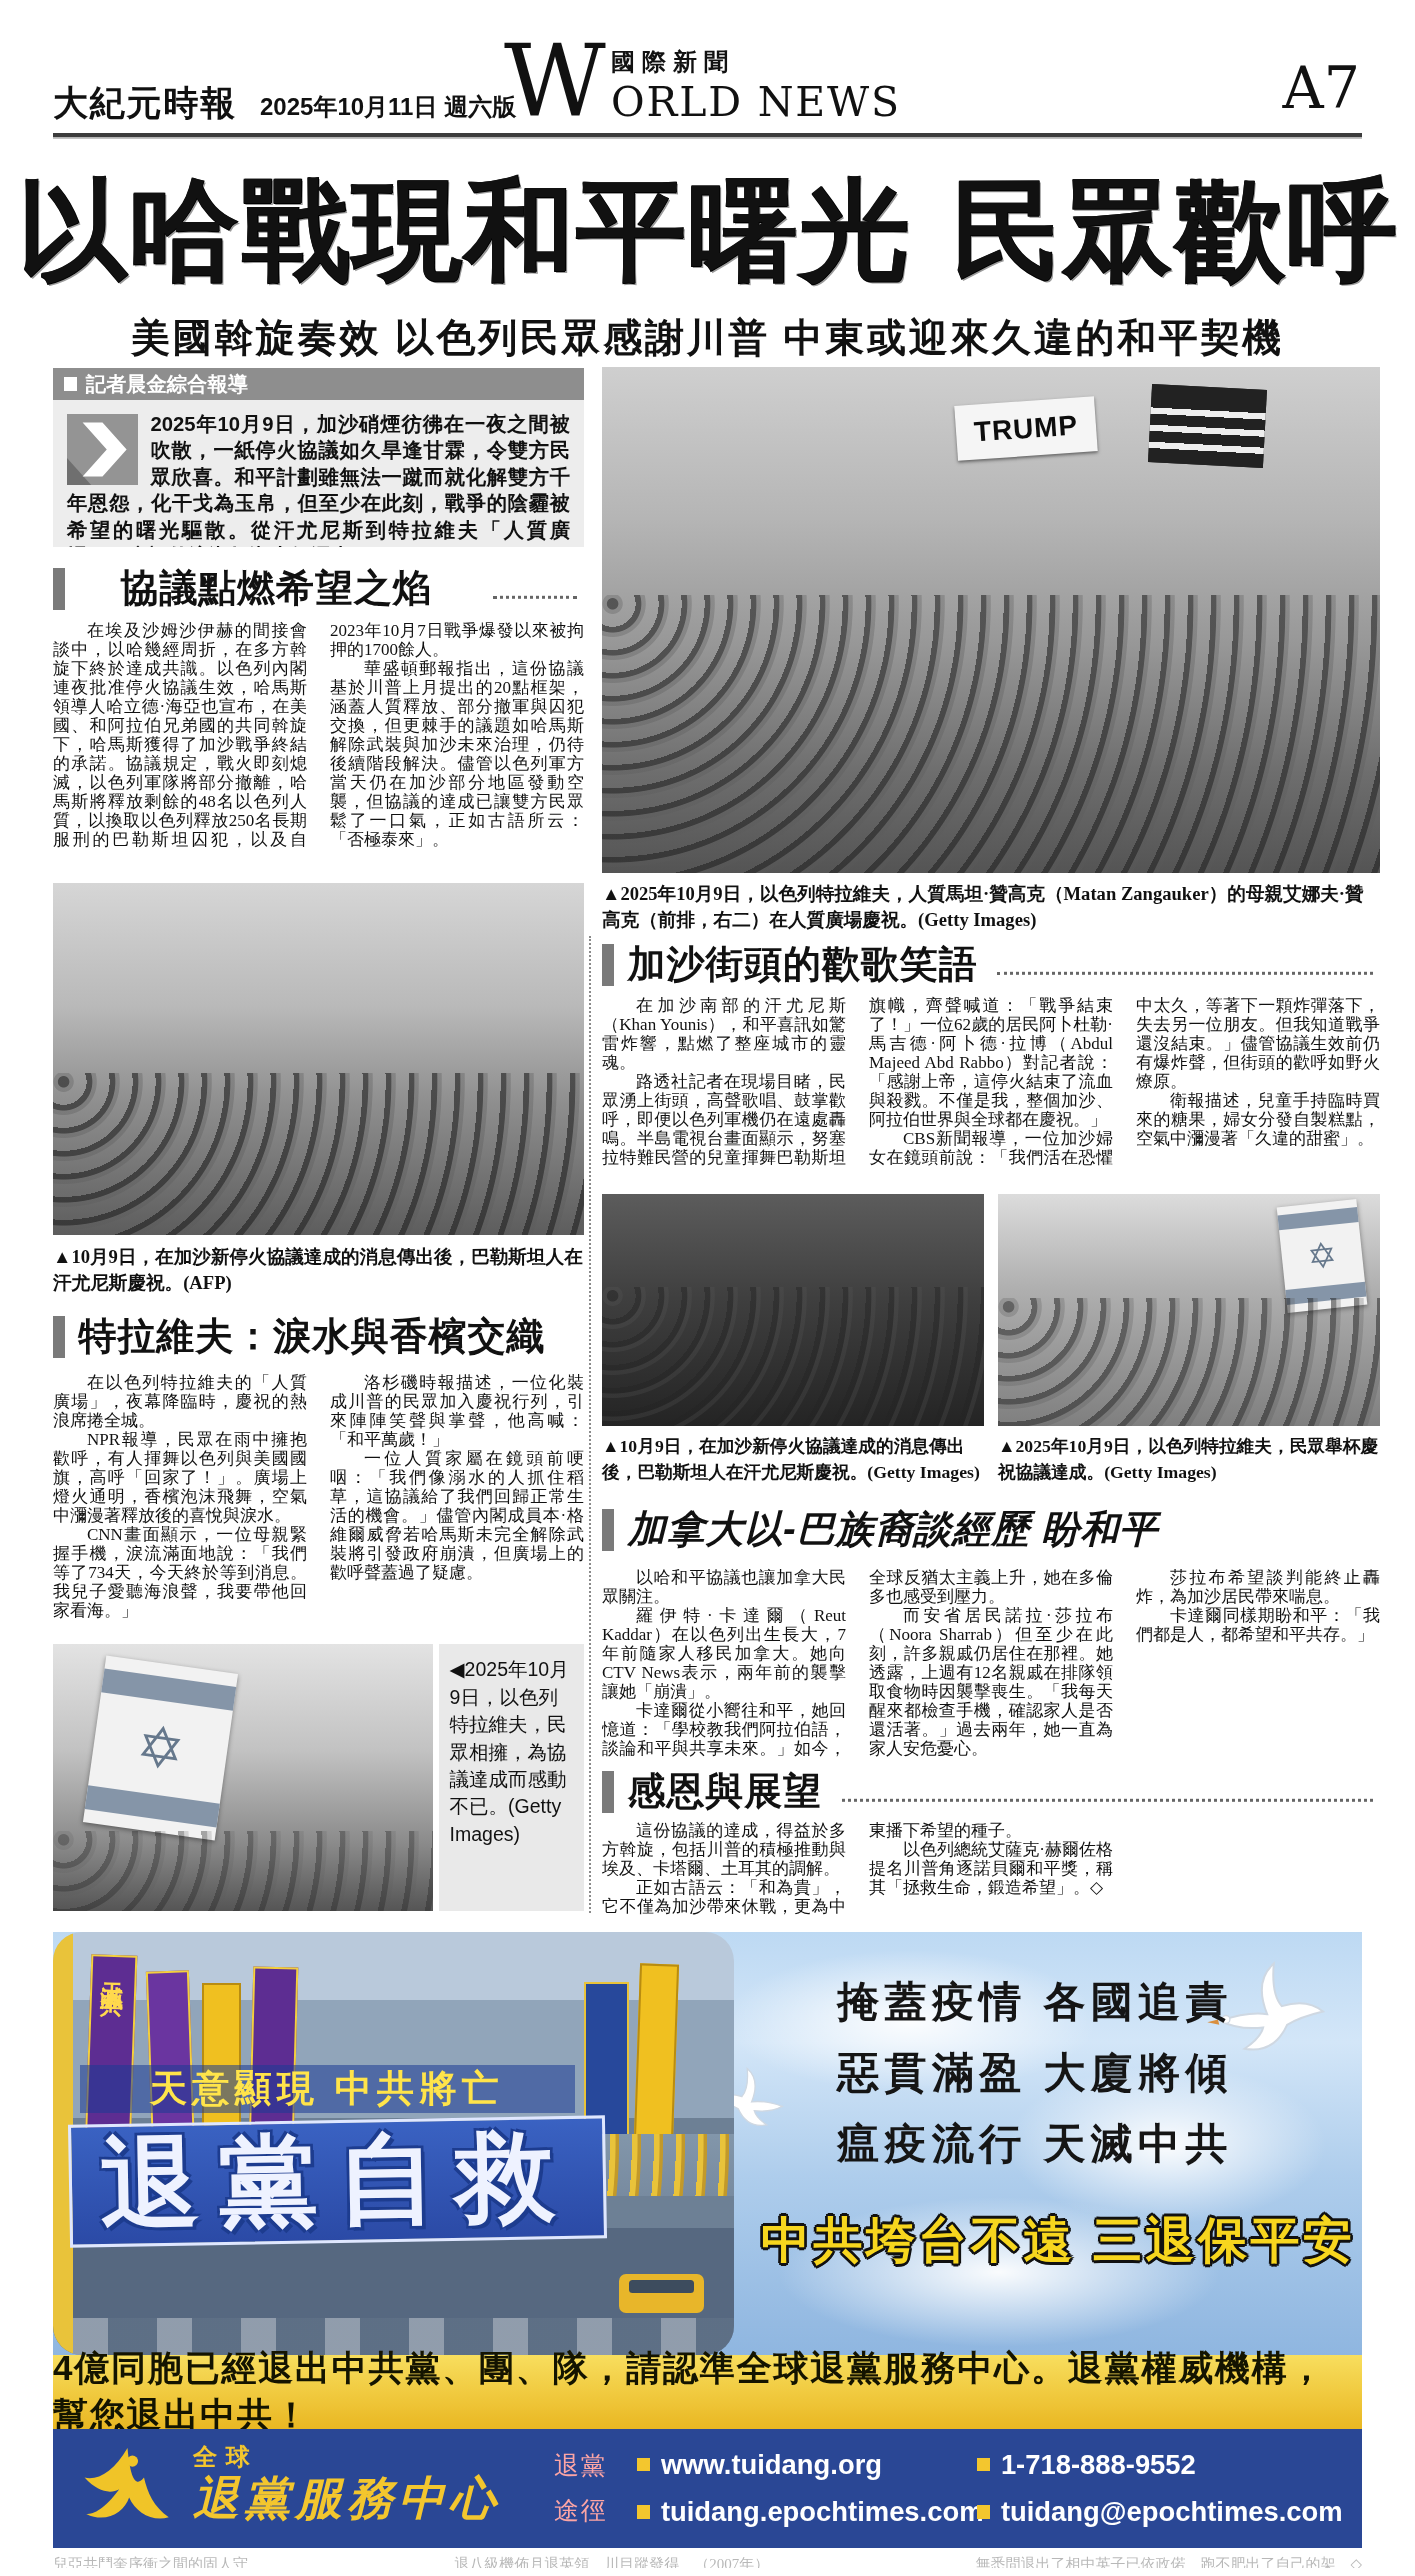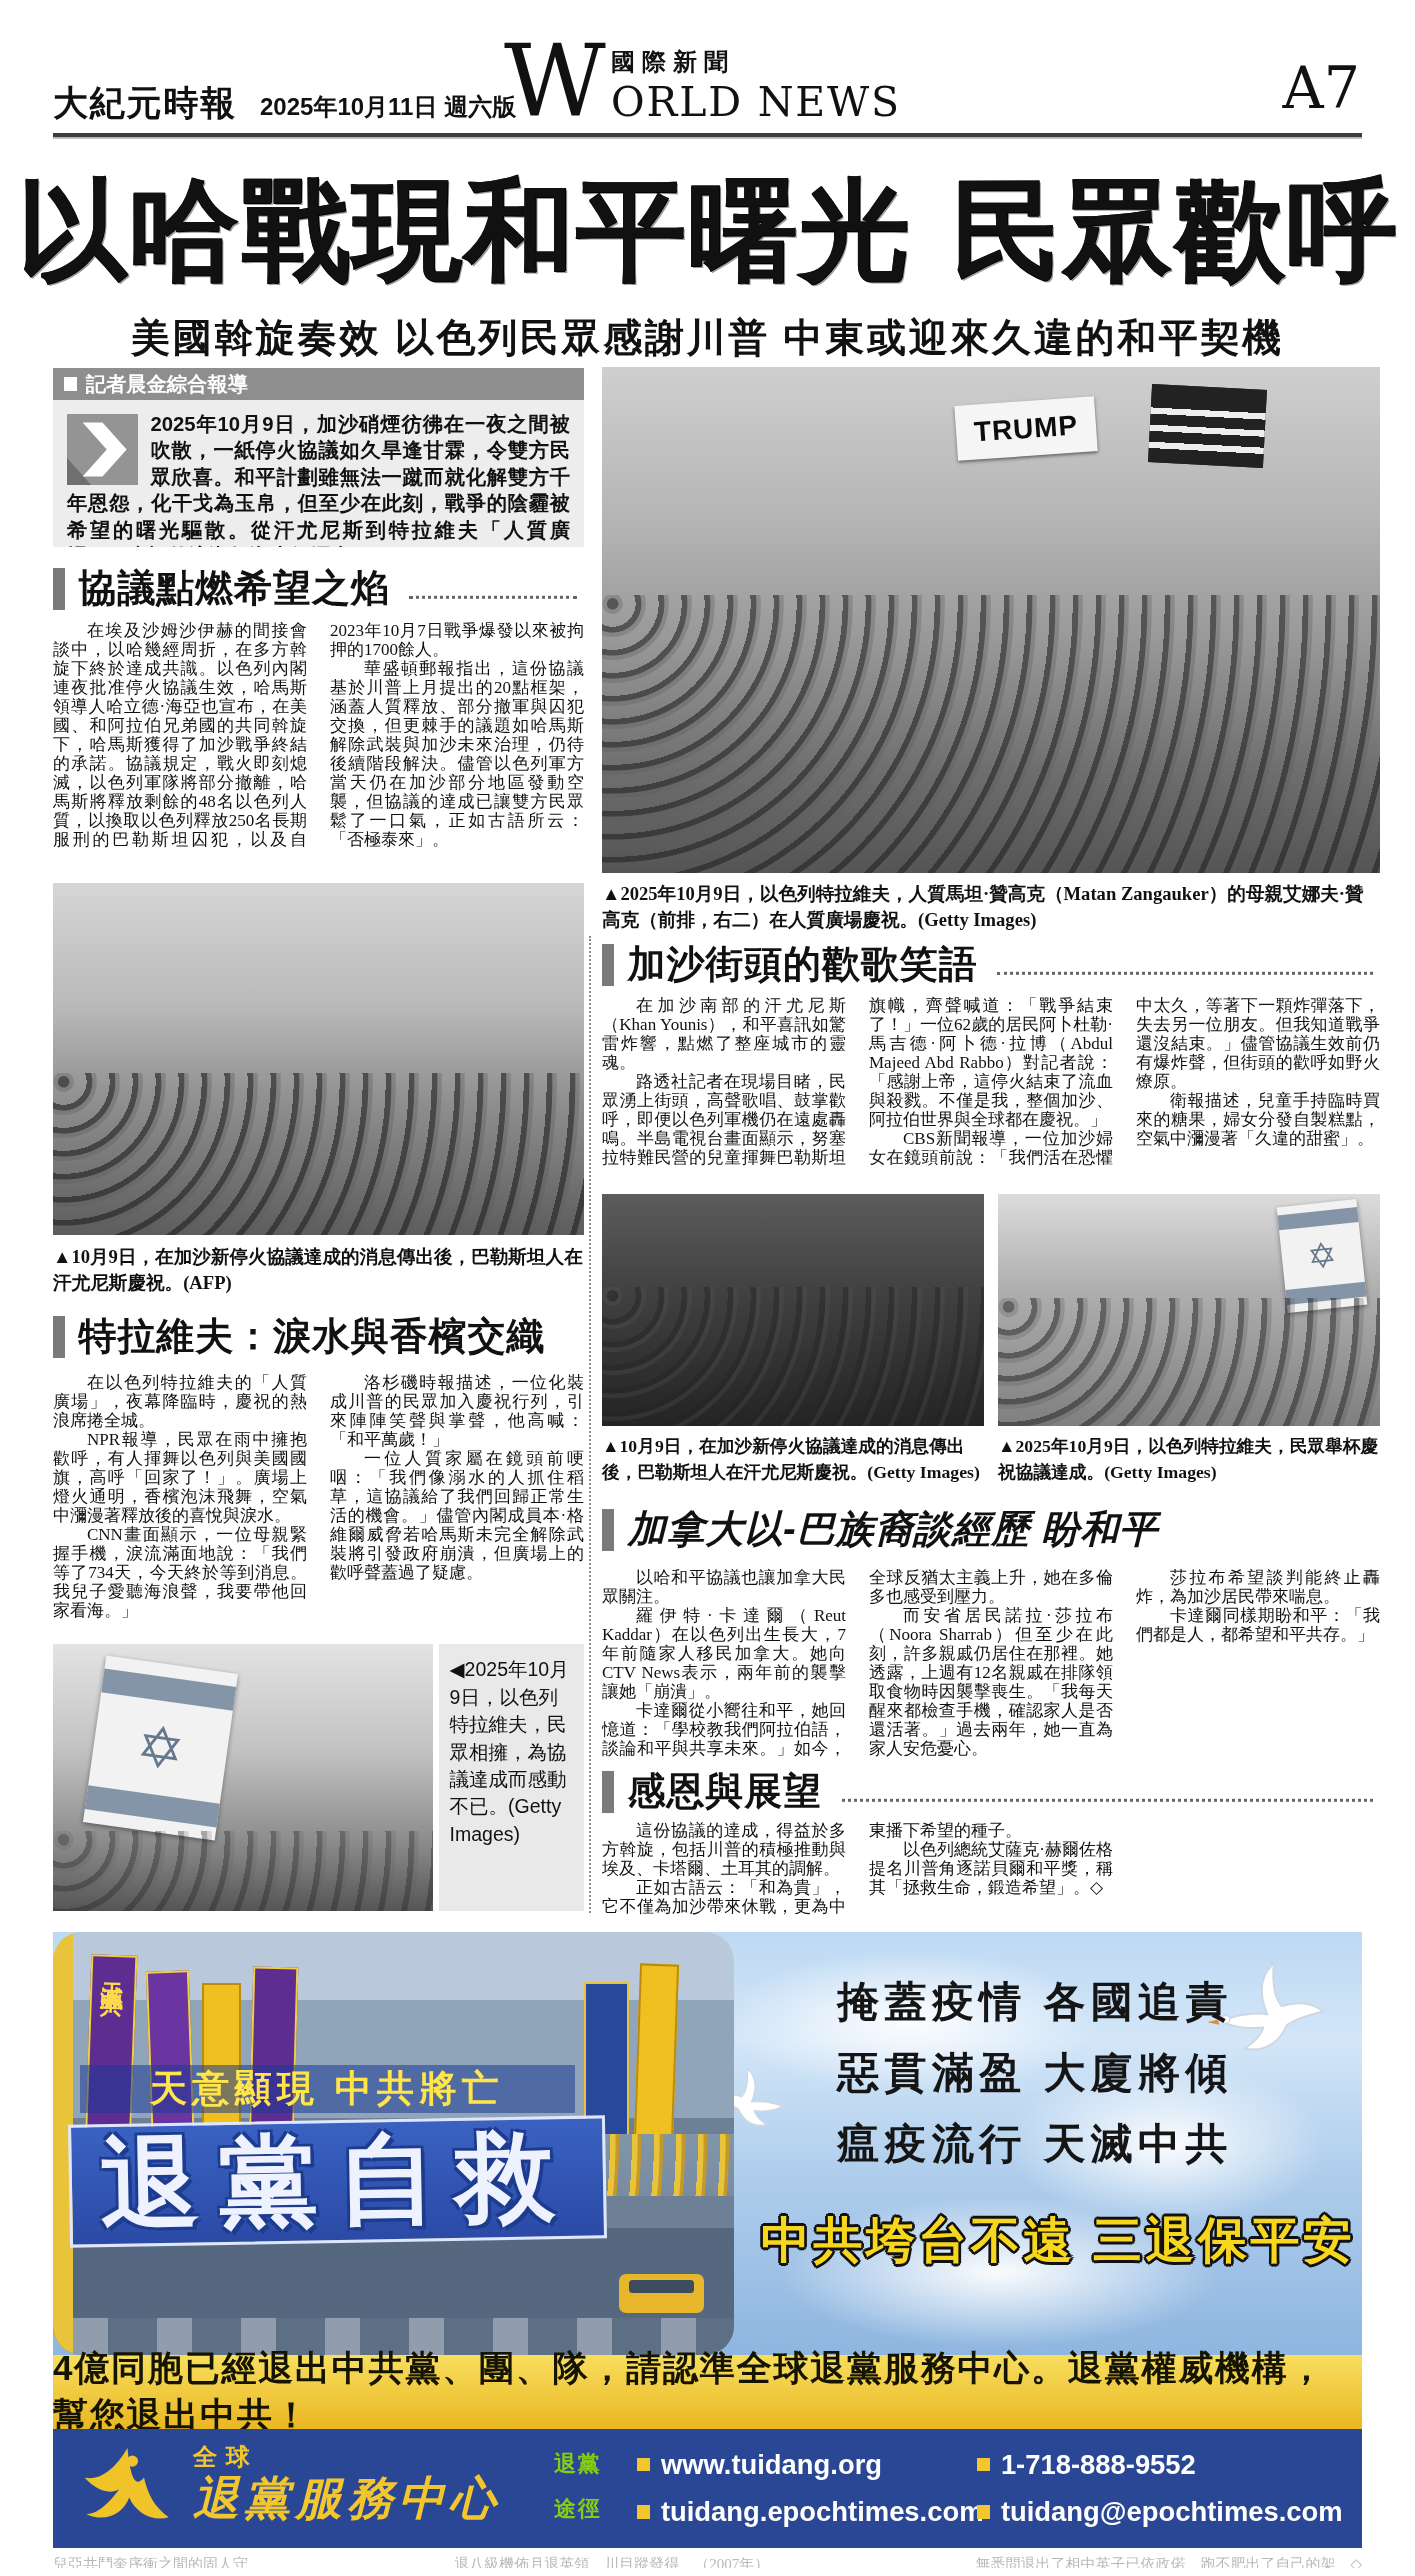--- a/index.html
+++ b/index.html
@@ -77,21 +77,21 @@
      text-shadow:3.5px 3.5px 0 #1d3c8f,-2.7px -2.7px 0 #1d3c8f,2.7px -2.7px 0 #1d3c8f,-2.7px 2.7px 0 #1d3c8f;}
   .taxi{position:absolute;background:#e8b62a;border-radius:7px;}
   .taxi::after{content:"";position:absolute;left:12%;right:12%;top:15%;height:35%;background:#3d4c5e;border-radius:3.5px;}
   .ad-yellowbar{background:linear-gradient(180deg,#f8de5e,#e9b722);display:flex;align-items:center;justify-content:center;
      font-size:35px;font-weight:900;color:#141400;letter-spacing:1.8px;}
   .ad-bluebar{background:#2a4795;}
   .bullet-item{position:absolute;display:flex;align-items:center;gap:10.6px;color:#fff;font-weight:700;font-size:27.4px;}
   .bullet-item .b{width:13.3px;height:13.3px;background:#f3c62e;flex:none;}
   .logo-top{color:#f3c62e;font-size:24px;font-weight:700;letter-spacing:8.8px;}
   .logo-main{color:#f3c62e;font-size:46px;font-weight:900;letter-spacing:5.3px;font-family:"DejaVu Serif","Liberation Serif",serif;font-style:italic;}
-  .channel{color:#84cc16;font-size:22px;font-weight:700;letter-spacing:1.8px;}
+  .channel{color:#fca5a5;font-size:25px;font-weight:400;letter-spacing:1.8px;}
   .footer-frag{color:#8a8a8a;font-size:15px;opacity:.6;white-space:nowrap;}
 </style>
 </head>
 <body>
 
 <div class="page">
 
   <div class="abs sans" style="left:53px;top:80px;display:flex;align-items:baseline;gap:23px;">
     <span class="masthead">大紀元時報</span>
     <span class="edition sans">2025年10月11日 週六版</span>
@@ -112,21 +112,21 @@
   <div class="abs byline-bar sans" style="left:53px;top:368px;width:531px;height:32px;box-sizing:border-box;">
     <span class="sq"></span>
     <span class="txt">記者晨金綜合報導</span>
   </div>
 
   <div class="abs lead-box sans" style="left:53px;top:400px;width:531px;height:147px;box-sizing:border-box;">
     <span class="chev"></span>
     <span>2025年10月9日，加沙硝煙彷彿在一夜之間被吹散，一紙停火協議如久旱逢甘霖，令雙方民眾欣喜。和平計劃雖無法一蹴而就化解雙方千年恩怨，化干戈為玉帛，但至少在此刻，戰爭的陰霾被希望的曙光驅散。從汗尤尼斯到特拉維夫「人質廣場」，慶祝的浪潮如潮水般湧來。</span>
   </div>
 
-  <div class="abs sec-title" style="left:53px;top:563px;width:531px;">
+  <div class="abs sec-title" style="left:53px;top:563px;width:531px;gap:42px;">
     <span class="bar"></span>
     <span class="t sans">協議點燃希望之焰</span>
     <span class="leader"></span>
   </div>
 
   <div class="abs bodytext cols2" style="left:53px;top:621px;width:531px;height:251px;">
     <p>在埃及沙姆沙伊赫的間接會談中，以哈幾經周折，在多方斡旋下終於達成共識。以色列內閣連夜批准停火協議生效，哈馬斯領導人哈立德·海亞也宣布，在美國、和阿拉伯兄弟國的共同斡旋下，哈馬斯獲得了加沙戰爭終結的承諾。協議規定，戰火即刻熄滅，以色列軍隊將部分撤離，哈馬斯將釋放剩餘的48名以色列人質，以換取以色列釋放250名長期服刑的巴勒斯坦囚犯，以及自2023年10月7日戰爭爆發以來被拘押的1700餘人。</p>
     <p>華盛頓郵報指出，這份協議基於川普上月提出的20點框架，涵蓋人質釋放、部分撤軍與囚犯交換，但更棘手的議題如哈馬斯解除武裝與加沙未來治理，仍待後續階段解決。儘管以色列軍方當天仍在加沙部分地區發動空襲，但協議的達成已讓雙方民眾鬆了一口氣，正如古語所云：「否極泰來」。</p>
   </div>
 

